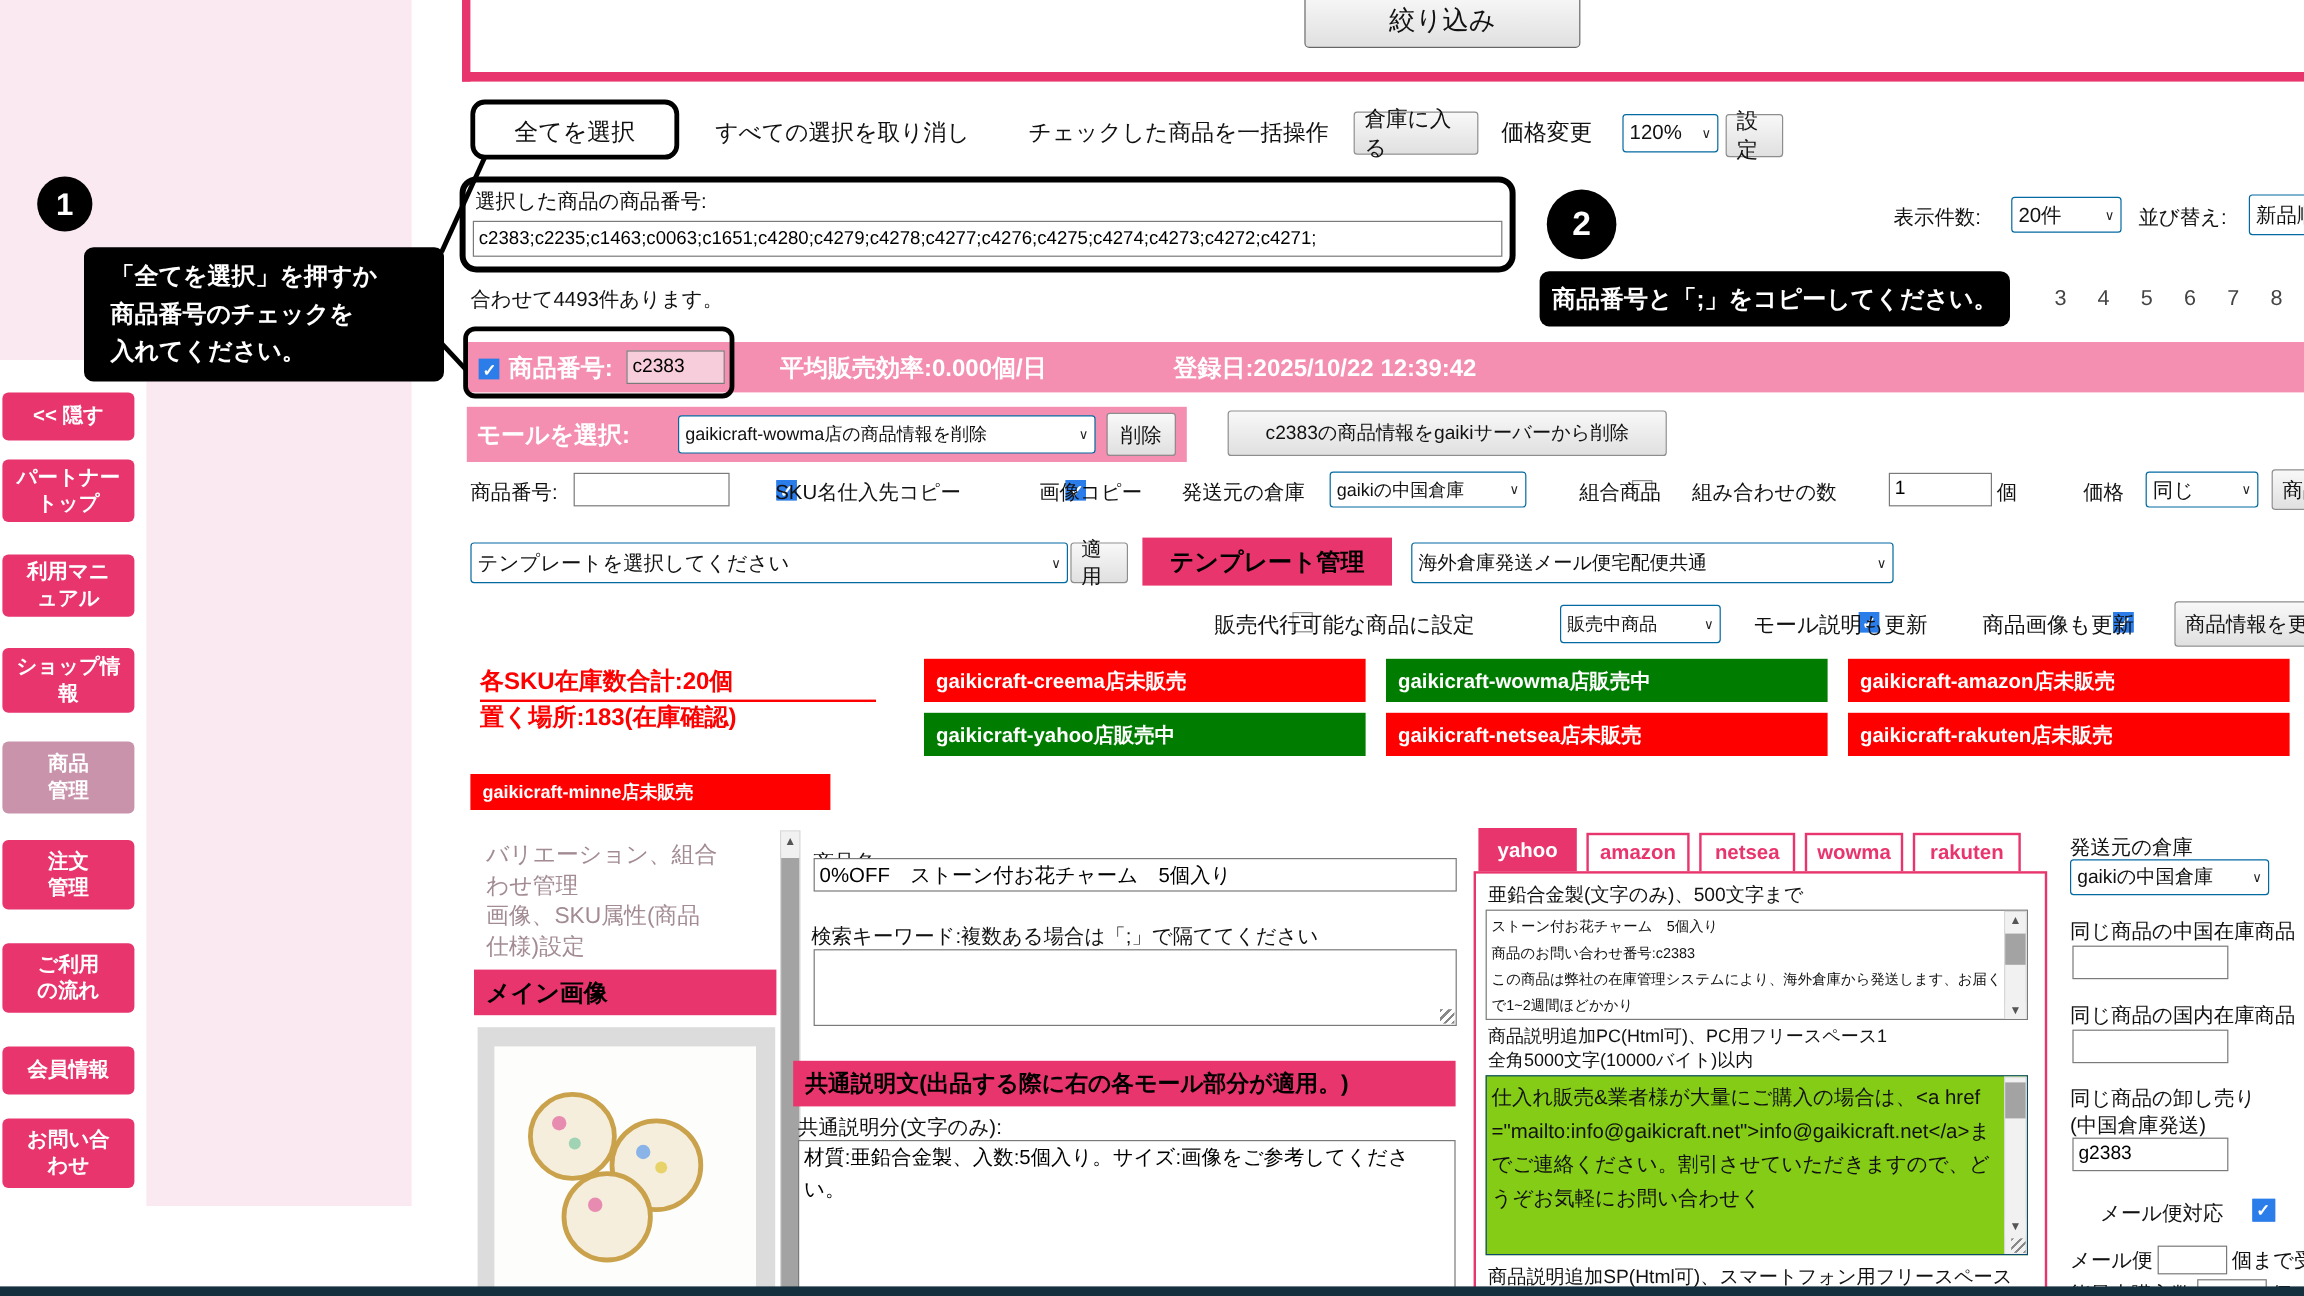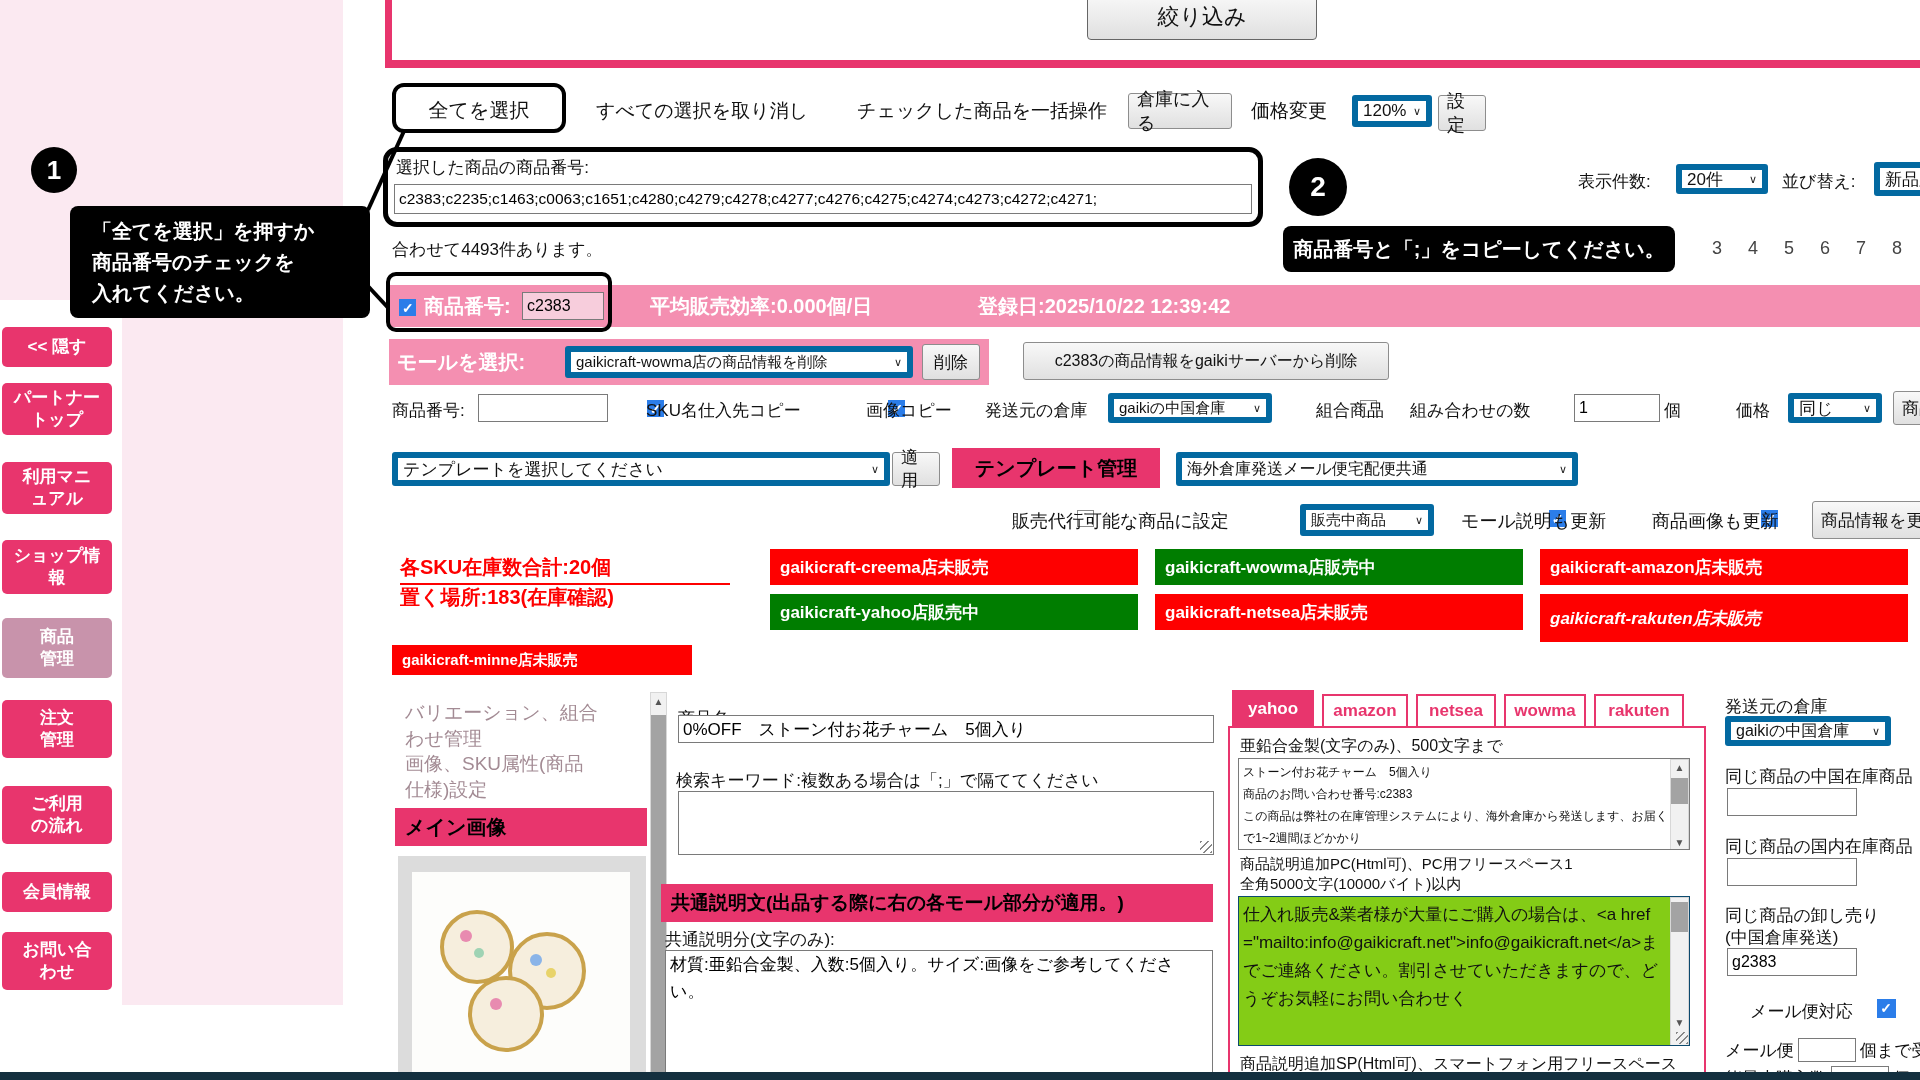--- a/index.html
+++ b/index.html
@@ -2,21 +2,21 @@
 <html><head>
 <meta charset="utf-8">
 <style>
   html,body{margin:0;padding:0;background:#fff;}
   .stage{position:relative;width:1920px;height:1080px;overflow:hidden;background:#fff;
          font-family:"Liberation Sans",sans-serif;color:#111;font-size:17px;}
   .abs{position:absolute;box-sizing:border-box;}
   .pre{white-space:pre-line;}
   .btn{display:flex;align-items:center;justify-content:center;background:linear-gradient(#f8f8f8,#e0e0e0);
        border:1px solid #8d8d8d;border-radius:3px;font-size:17px;padding:0 8px;}
-  .sel{display:flex;align-items:center;justify-content:space-between;background:#fff;border:6px solid #0369a1;
+  .sel{display:flex;align-items:center;justify-content:space-between;background:#fff;border:1px solid #0369a1;
        border-radius:3px;padding:0 5px;gap:5px;overflow:hidden;white-space:nowrap;}
   .chev{font-size:11px;color:#222;flex:none;}
   .cb{width:17px;height:17px;border:1px solid #8a8a8a;background:#fff;display:inline-block;flex:none;position:relative;}
   .cb.on{background:#2b7de9;border-color:#2b7de9;}
   .cb.on::after{content:"✓";color:#fff;font-size:14px;font-weight:bold;position:absolute;left:2px;top:0;}
   .pinkband{background:#f48fb1;}
   .pinkbtn{background:#e8356d;color:#000000;display:flex;align-items:center;justify-content:center;font-weight:bold;}
   .badge{color:#fff;font-weight:bold;font-size:17px;display:flex;align-items:center;padding:0 10px;}
   .badge[data-status="red"]{background:#fe0000;}
   .badge[data-status="green"]{background:#007d00;}
@@ -197,21 +197,21 @@
   
   <div class="abs redtxt" style="left:400px;top:554px;width:330px;border-bottom:2px solid #fe0000;padding-bottom:2px;">各SKU在庫数合計:20個</div>
   <div class="abs redtxt" style="left:400px;top:584px;">置く場所:183(在庫確認)</div>
 
   
   <div class="abs badge" style="left:770px;top:549px;width:368px;height:36px;" data-status="red">gaikicraft-creema店未販売</div>
   <div class="abs badge" style="left:1155px;top:549px;width:368px;height:36px;" data-status="green">gaikicraft-wowma店販売中</div>
   <div class="abs badge" style="left:1540px;top:549px;width:368px;height:36px;" data-status="red">gaikicraft-amazon店未販売</div>
   <div class="abs badge" style="left:770px;top:594px;width:368px;height:36px;" data-status="green">gaikicraft-yahoo店販売中</div>
   <div class="abs badge" style="left:1155px;top:594px;width:368px;height:36px;" data-status="red">gaikicraft-netsea店未販売</div>
-  <div class="abs badge" style="left:1540px;top:594px;width:368px;height:48px;font-style:italic;" data-status="red">gaikicraft-rakuten店未販売</div>
+  <div class="abs badge" style="left:1540px;top:594px;width:368px;height:36px;" data-status="red">gaikicraft-rakuten店未販売</div>
   <div class="abs badge" style="left:392px;top:645px;width:300px;height:30px;font-size:15px;" data-status="red">gaikicraft-minne店未販売</div>
 
   
   <div class="abs pre" style="left:405px;top:700px;width:255px;font-size:19px;color:#a38b94;line-height:1.35;">バリエーション、組合
 わせ管理
 画像、SKU属性(商品
 仕様)設定</div>
   <div class="abs pinkbtn" style="left:395px;top:808px;width:252px;height:38px;font-size:20px;justify-content:flex-start;padding-left:10px;">メイン画像</div>
   <div class="abs" style="left:398px;top:856px;width:248px;height:224px;background:#dcdcdc;"></div>
   <div class="abs" style="left:412px;top:872px;width:218px;height:208px;background:#fdfdfb;">

